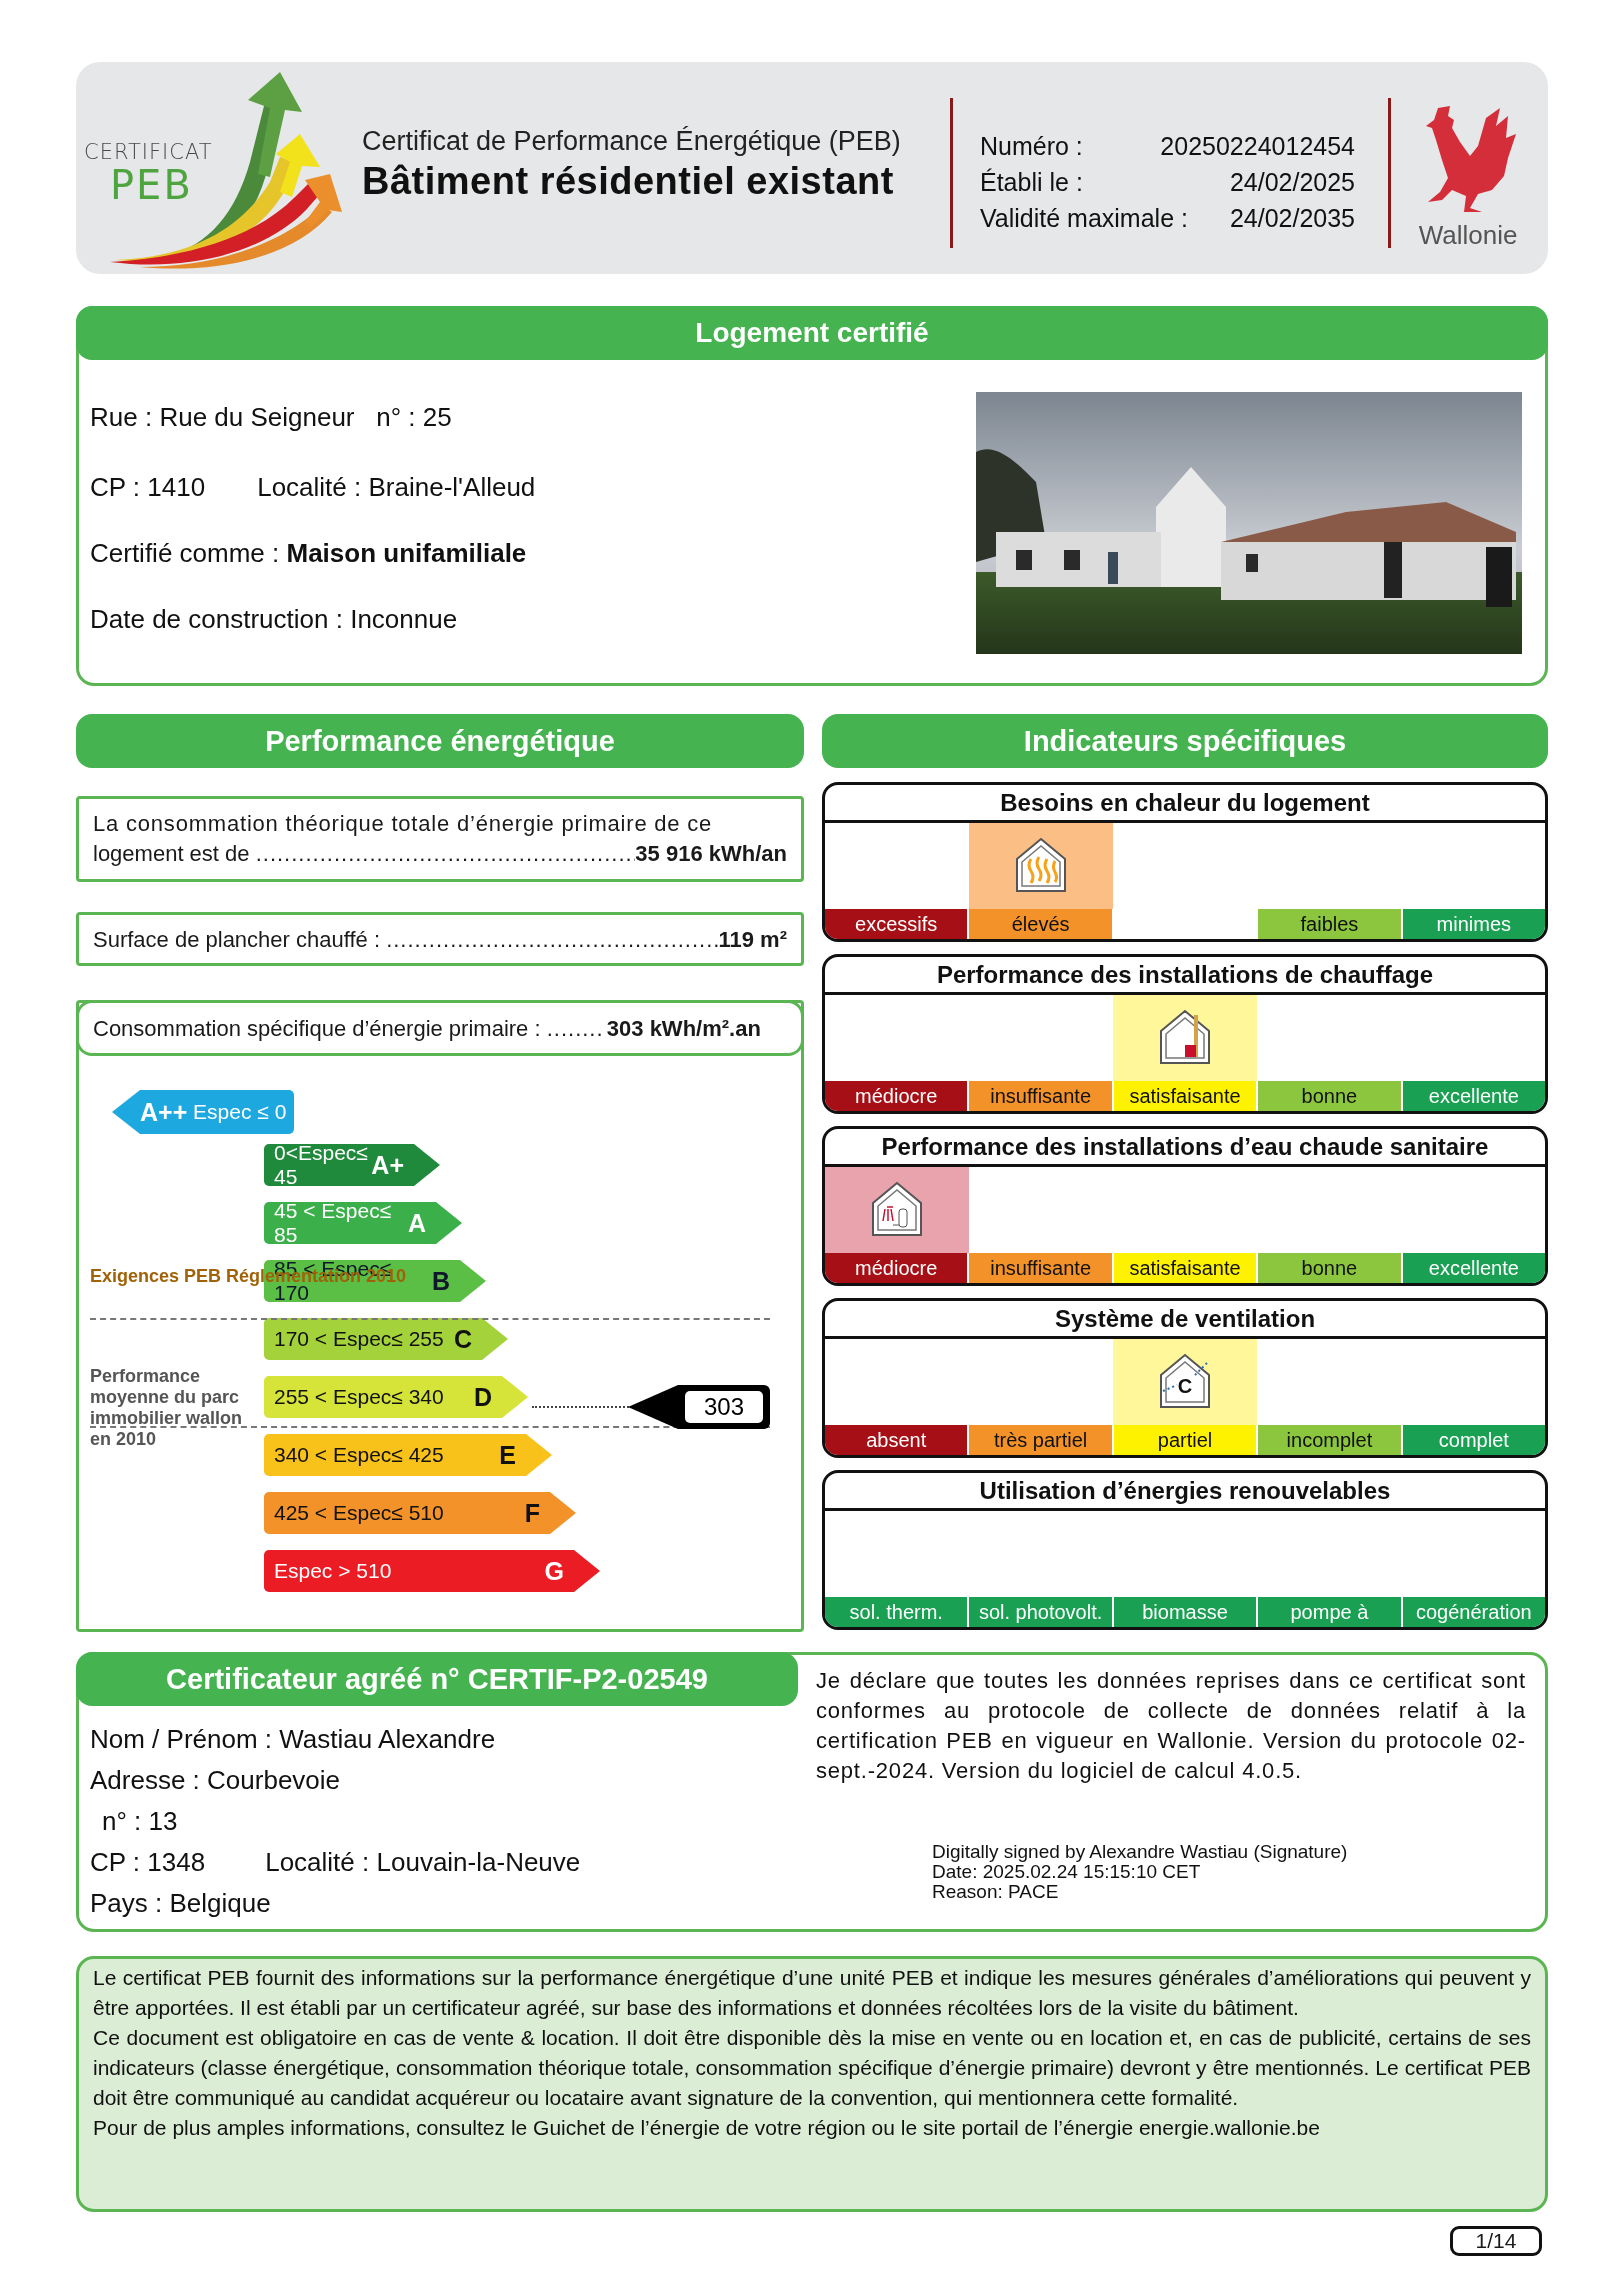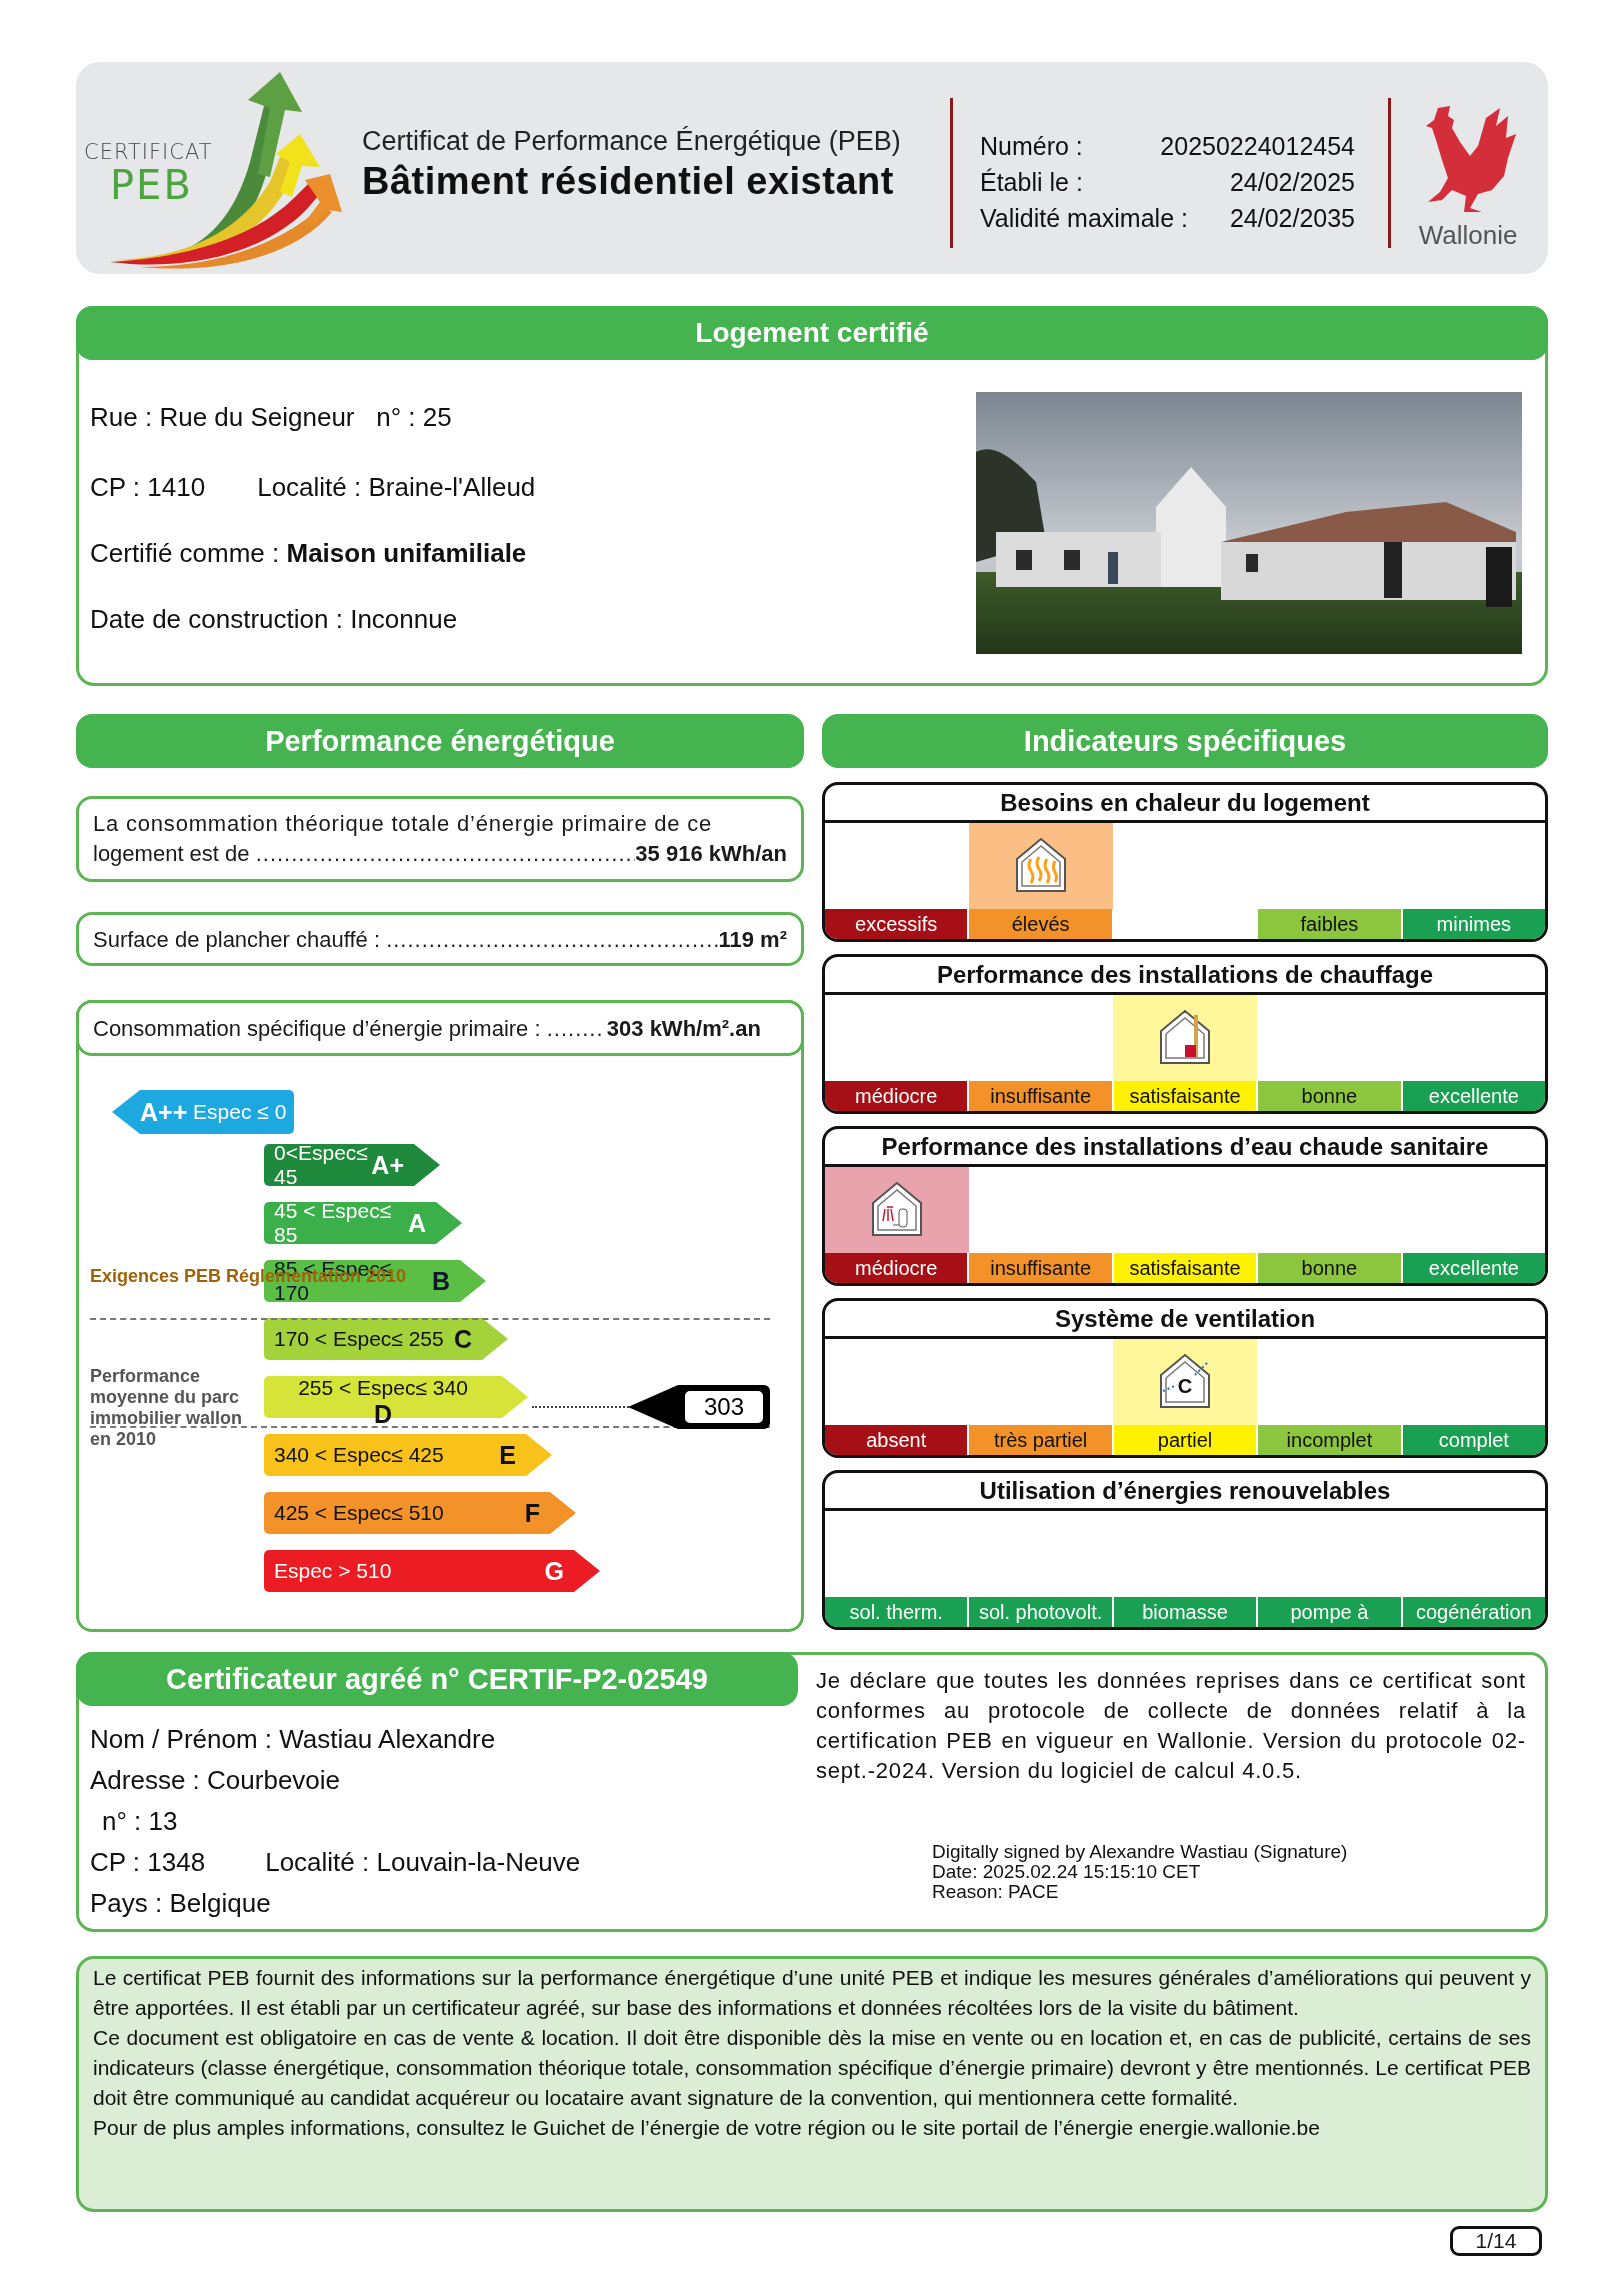--- a/index.html
+++ b/index.html
@@ -25,21 +25,21 @@
   .green-head { background: #45b450; color: #fff; border-radius: 16px; text-align: center; font-weight: bold; }
 
   .logement { left: 76px; top: 306px; width: 1472px; height: 380px; }
   .logement-head { left: 76px; top: 306px; width: 1472px; height: 54px; font-size: 28px; line-height: 54px; }
   .lg-line { left: 90px; font-size: 26px; color: #111; }
   .photo { left: 976px; top: 392px; width: 546px; height: 262px; overflow: hidden; }
 
   
   .pe-head { left: 76px; top: 714px; width: 728px; height: 54px; font-size: 29px; line-height: 54px; }
   .ind-head { left: 822px; top: 714px; width: 726px; height: 54px; font-size: 29px; line-height: 54px; }
-  .box { border: 3px solid #5ab552; border-radius: 16px; background: #fff; }
+  .box { border: 3px solid #5ab552; border-radius: 4px; background: #fff; }
   .box1 { left: 76px; top: 796px; width: 728px; height: 86px; padding: 10px 14px; font-size: 22px; line-height: 30px; }
   .box2 { left: 76px; top: 912px; width: 728px; height: 54px; padding: 0 14px; font-size: 22px; line-height: 50px; }
   .box3 { left: 76px; top: 1000px; width: 728px; height: 632px; }
   .box3-line { left: 76px; top: 1000px; width: 728px; height: 56px; border: 3px solid #5ab552; border-radius: 16px; padding: 0 14px; font-size: 22px; line-height: 52px; background: #fff; }
   .leader { display: flex; align-items: baseline; }
   .leader .dots { flex: 1; overflow: hidden; white-space: nowrap; letter-spacing: 1px; }
   .leader .dots::after { content: "........................................................................................................................................................"; }
   .leader b { white-space: nowrap; }
   .justify { text-align: justify; text-align-last: left; letter-spacing: 0.8px; }
 
@@ -212,21 +212,21 @@
       <div class="tip" style="border-left: 26px solid rgb(90, 191, 68);"></div>
     </div>
     <div class="abs ebar" style="left: 264px; top: 1318px;">
       <div class="body" style="width: 218px; background: rgb(164, 210, 58); color: rgb(17, 17, 17);">
         <span>170 &lt; Espec≤ 255</span>
         <span class="cls">C</span>
       </div>
       <div class="tip" style="border-left: 26px solid rgb(164, 210, 58);"></div>
     </div>
     <div class="abs ebar" style="left: 264px; top: 1376px;">
-      <div class="body" style="width: 238px; background: rgb(214, 228, 58); color: rgb(17, 17, 17); flex-direction: column;">
+      <div class="body" style="width: 238px; background: rgb(214, 228, 58); color: rgb(17, 17, 17);">
         <span>255 &lt; Espec≤ 340</span>
         <span class="cls">D</span>
       </div>
       <div class="tip" style="border-left: 26px solid rgb(214, 228, 58);"></div>
     </div>
     <div class="abs ebar" style="left: 264px; top: 1434px;">
       <div class="body" style="width: 262px; background: rgb(248, 194, 27); color: rgb(17, 17, 17);">
         <span>340 &lt; Espec≤ 425</span>
         <span class="cls">E</span>
       </div>

